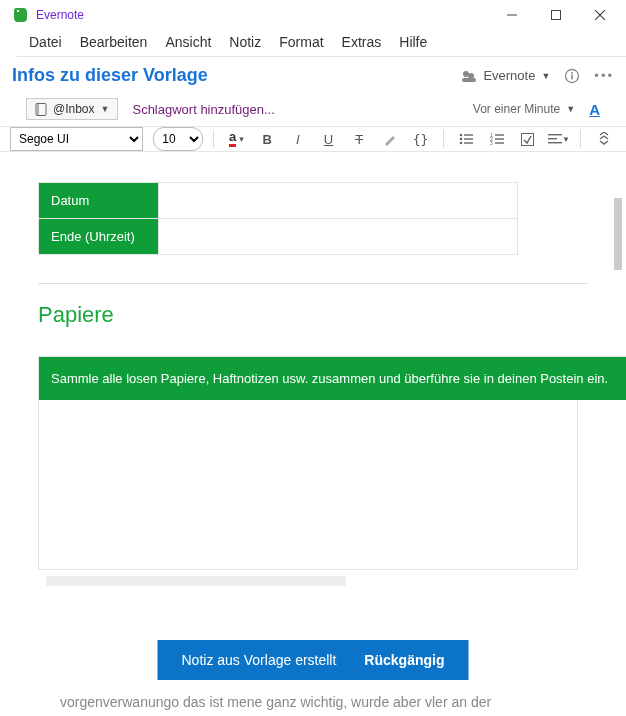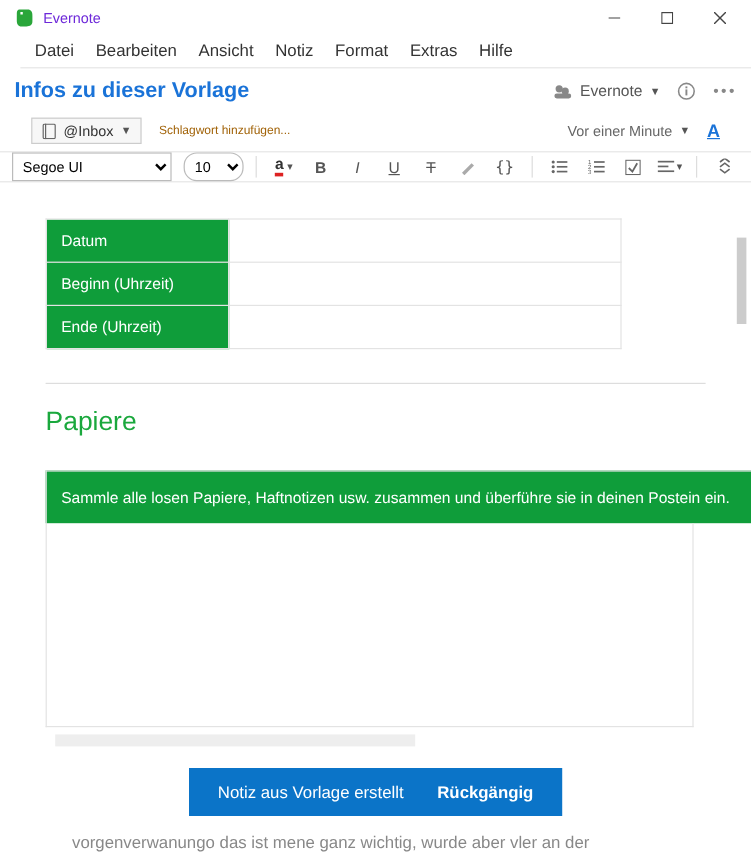--- a/index.html
+++ b/index.html
@@ -11,35 +11,35 @@
   .winctrls div { width: 44px; height: 30px; display: flex; align-items: center; justify-content: center; color: #444; }
   .menubar { display: flex; gap: 18px; padding: 4px 12px 6px; font-size: 14px; color: #333; border-bottom: 1px solid #e5e5e5; margin-left: 17px; }
   .menubar span { cursor: default; }
   .notehdr { display: flex; align-items: center; padding: 8px 12px 6px; }
   .notetitle { font-size: 18px; color: #1a73d8; font-weight: 700; }
   .ntactions { margin-left: auto; display: flex; align-items: center; gap: 14px; color: #666; }
   .share { display: flex; align-items: center; gap: 6px; font-size: 13px; color: #555; }
   .caret { font-size: 9px; color: #555; }
   .notebook-row { display: flex; align-items: center; padding: 6px 26px; gap: 14px; }
   .nb-btn { display: inline-flex; align-items: center; gap: 6px; border: 1px solid #ccc; padding: 3px 8px; font-size: 12px; background: #f7f7f7; }
-  .tags-ph { color: #a16207; font-size: 10px; }
+  .tags-ph { color: #701a75; font-size: 13px; }
   .updated { margin-left: auto; color: #666; font-size: 12px; display: flex; align-items: center; gap: 6px; }
   .bigA { color: #1a73d8; font-weight: bold; font-size: 15px; text-decoration: underline; margin-left: 8px; }
   .toolbar { display: flex; align-items: center; gap: 6px; padding: 0 10px; border-top: 1px solid #e5e5e5; border-bottom: 1px solid #e5e5e5; flex-wrap: nowrap; }
   .font-sel { height: 24px; font-size: 12px; border: 1px solid #bbb; background: #fff; padding: 0 4px; }
   .font-name { width: 140px; }
   .font-size { width: 52px; margin-left: 4px; border-radius: 11px; }
   .tb-btn { width: 26px; height: 24px; display: flex; align-items: center; justify-content: center; color: #555; font-size: 13px; }
   .divider { width: 1px; height: 18px; background: #ddd; margin: 0 4px; }
   .color-a { color: #333; font-weight: 600; border-bottom: 3px solid #d22; line-height: 12px; padding-bottom: 1px; }
   .note-body { padding: 30px 38px 0 38px; position: relative; height: 540px; overflow: hidden; }
   .scroll-ind { position: absolute; right: 4px; top: 46px; width: 8px; height: 72px; background: #ccc; }
   table.green { border-collapse: collapse; width: 480px; }
   table.green td { border: 1px solid #e3e3e3; padding: 10px 12px; font-size: 13px; }
-  table.green td.hcell { background: #0f9d3a; color: #fff; width: 152px; font-weight: 400; }
+  table.green td.hcell { background: #0f9d3a; color: #fff; width: 120px; font-weight: 400; }
   .hr { height: 1px; background: #ddd; margin: 28px 0 18px; }
   h2.collect { color: #1aa83d; font-weight: 400; font-size: 22px; margin-bottom: 28px; }
   .green-banner { background: #0f9d3a; color: #fff; padding: 14px 12px; font-size: 13px; width: 600px; border: 1px solid #e3e3e3; border-bottom: none; }
   .white-box { border: 1px solid #e3e3e3; border-top: none; height: 170px; width: 540px; }
   .gray-strip { height: 10px; background: #eee; width: 300px; margin-top: 6px; margin-left: 8px; }
   .toast { position: absolute; bottom: 12px; left: 50%; transform: translateX(-50%); background: #0b74c8; color: #fff; padding: 12px 24px; display: flex; gap: 28px; align-items: center; font-size: 14px; }
   .toast .undo { font-weight: 600; }
   .cut-text { color: #888; font-size: 14px; padding: 2px 60px; white-space: nowrap; overflow: hidden; }
   svg { display: block; }
   .expander { margin-left: auto; }
@@ -205,24 +205,20 @@
 <div class="note-body">
   <div class="scroll-ind"></div>
 
   <table class="green">
     <tbody>
         <tr>
           <td class="hcell">Datum</td>
           <td></td>
         </tr>
     <tr>
-          <td class="hcell">Beginn (Uhrzeit)</td>
-          <td></td>
-        </tr>
-    <tr>
           <td class="hcell">Ende (Uhrzeit)</td>
           <td></td>
         </tr>
   </tbody>
     </table>
 
   <div class="hr"></div>
 
   <h2 class="collect">Papiere</h2>
 

